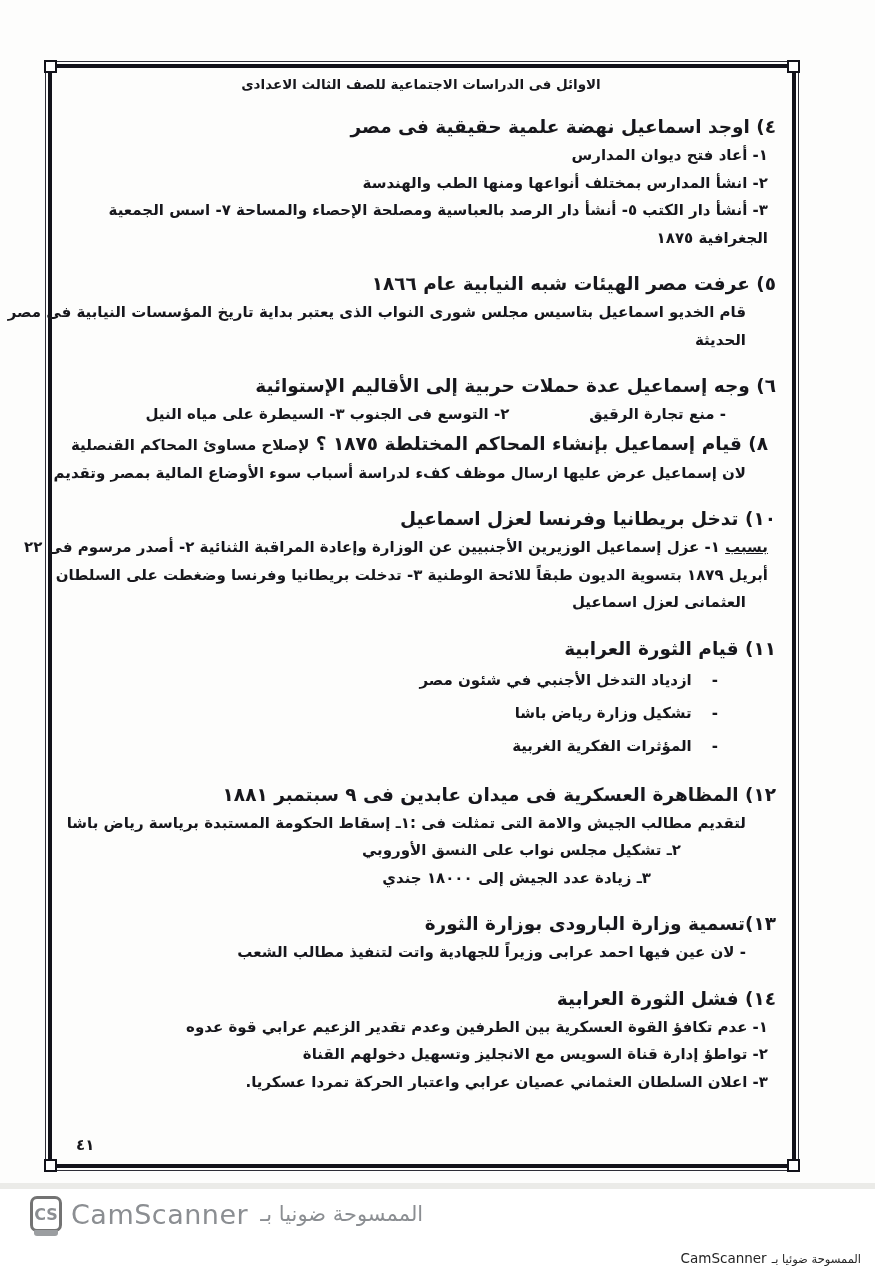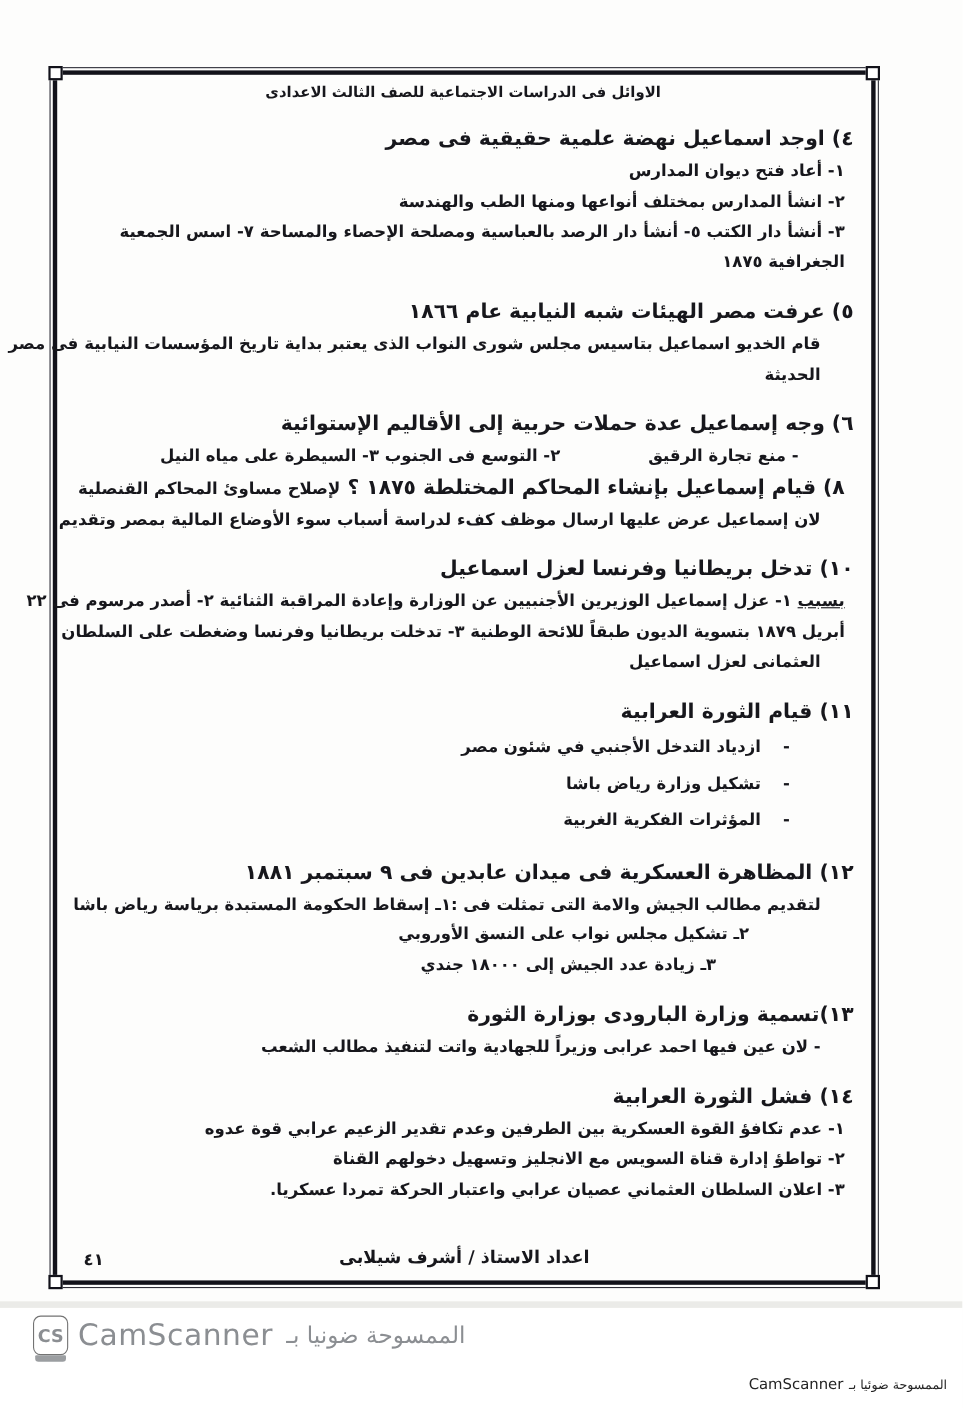--- a/index.html
+++ b/index.html
@@ -47,21 +47,21 @@
     position:absolute;left:10px;right:10px;bottom:8px;height:26px;
     text-align:center;font-size:16px;font-weight:bold;direction:rtl;line-height:26px;
   }
   .page-num{
     position:absolute;left:24px;bottom:10px;font-size:15px;font-weight:bold;
   }
 
   
   .wm{position:absolute;left:30px;top:1196px;display:flex;align-items:center;direction:ltr;}
   .cs-logo{
-    position:relative;width:32px;height:36px;border:1px solid #737373;border-radius:7px;
+    position:relative;width:32px;height:36px;border:3px solid #737373;border-radius:7px;
     display:flex;align-items:center;justify-content:center;
     font-size:16px;font-weight:bold;color:#8b8e92;box-sizing:border-box;background:#fff;
   }
   .cs-logo-bar{position:absolute;left:1px;right:1px;bottom:-7px;height:6px;background:#9b9ea1;border-radius:1px 1px 3px 3px;}
   .wm-brand{font-size:27px;color:#8b8e92;margin-left:9px;letter-spacing:0.5px;}
   .wm-ar{font-size:21px;color:#8b8e92;margin-left:12px;}
   .wm-small{position:absolute;right:14px;top:1248px;direction:rtl;color:#242424;}
   .wm-small .ar{font-size:11.5px;}
   .wm-small .en{font-size:13.5px;}
 </style>
@@ -104,21 +104,20 @@
       <div class="ln body ind-e"><span>٢ـ تشكيل مجلس نواب على النسق الأوروبي</span></div>
       <div class="ln body ind-f"><span>٣ـ زيادة عدد الجيش إلى ١٨٠٠٠ جندي</span></div>
       <div class="ln heading"><span>١٣)تسمية وزارة البارودى بوزارة الثورة</span></div>
       <div class="ln body ind-b"><span>- لان عين فيها احمد عرابى وزيراً للجهادية واتت لتنفيذ مطالب الشعب</span></div>
       <div class="ln heading"><span>١٤) فشل الثورة العرابية</span></div>
       <div class="ln body ind-a"><span>١- عدم تكافؤ القوة العسكرية بين الطرفين وعدم تقدير الزعيم عرابي قوة عدوه</span></div>
       <div class="ln body ind-a"><span>٢- تواطؤ إدارة قناة السويس مع الانجليز وتسهيل دخولهم القناة</span></div>
       <div class="ln body ind-a"><span>٣- اعلان السلطان العثماني عصيان عرابي واعتبار الحركة تمردا عسكريا.</span></div>
     </div>
 
-  <div class="footer-row">اعداد الاستاذ /  أشرف شيلابى</div>
   <div class="page-num">٤١</div>
 </div>
 
 <div class="wm">
   <span class="cs-logo">
     <span>CS</span>
     <span class="cs-logo-bar"></span>
   </span>
   <span class="wm-brand">CamScanner</span>
   <span class="wm-ar">الممسوحة ضونيا بـ</span>

